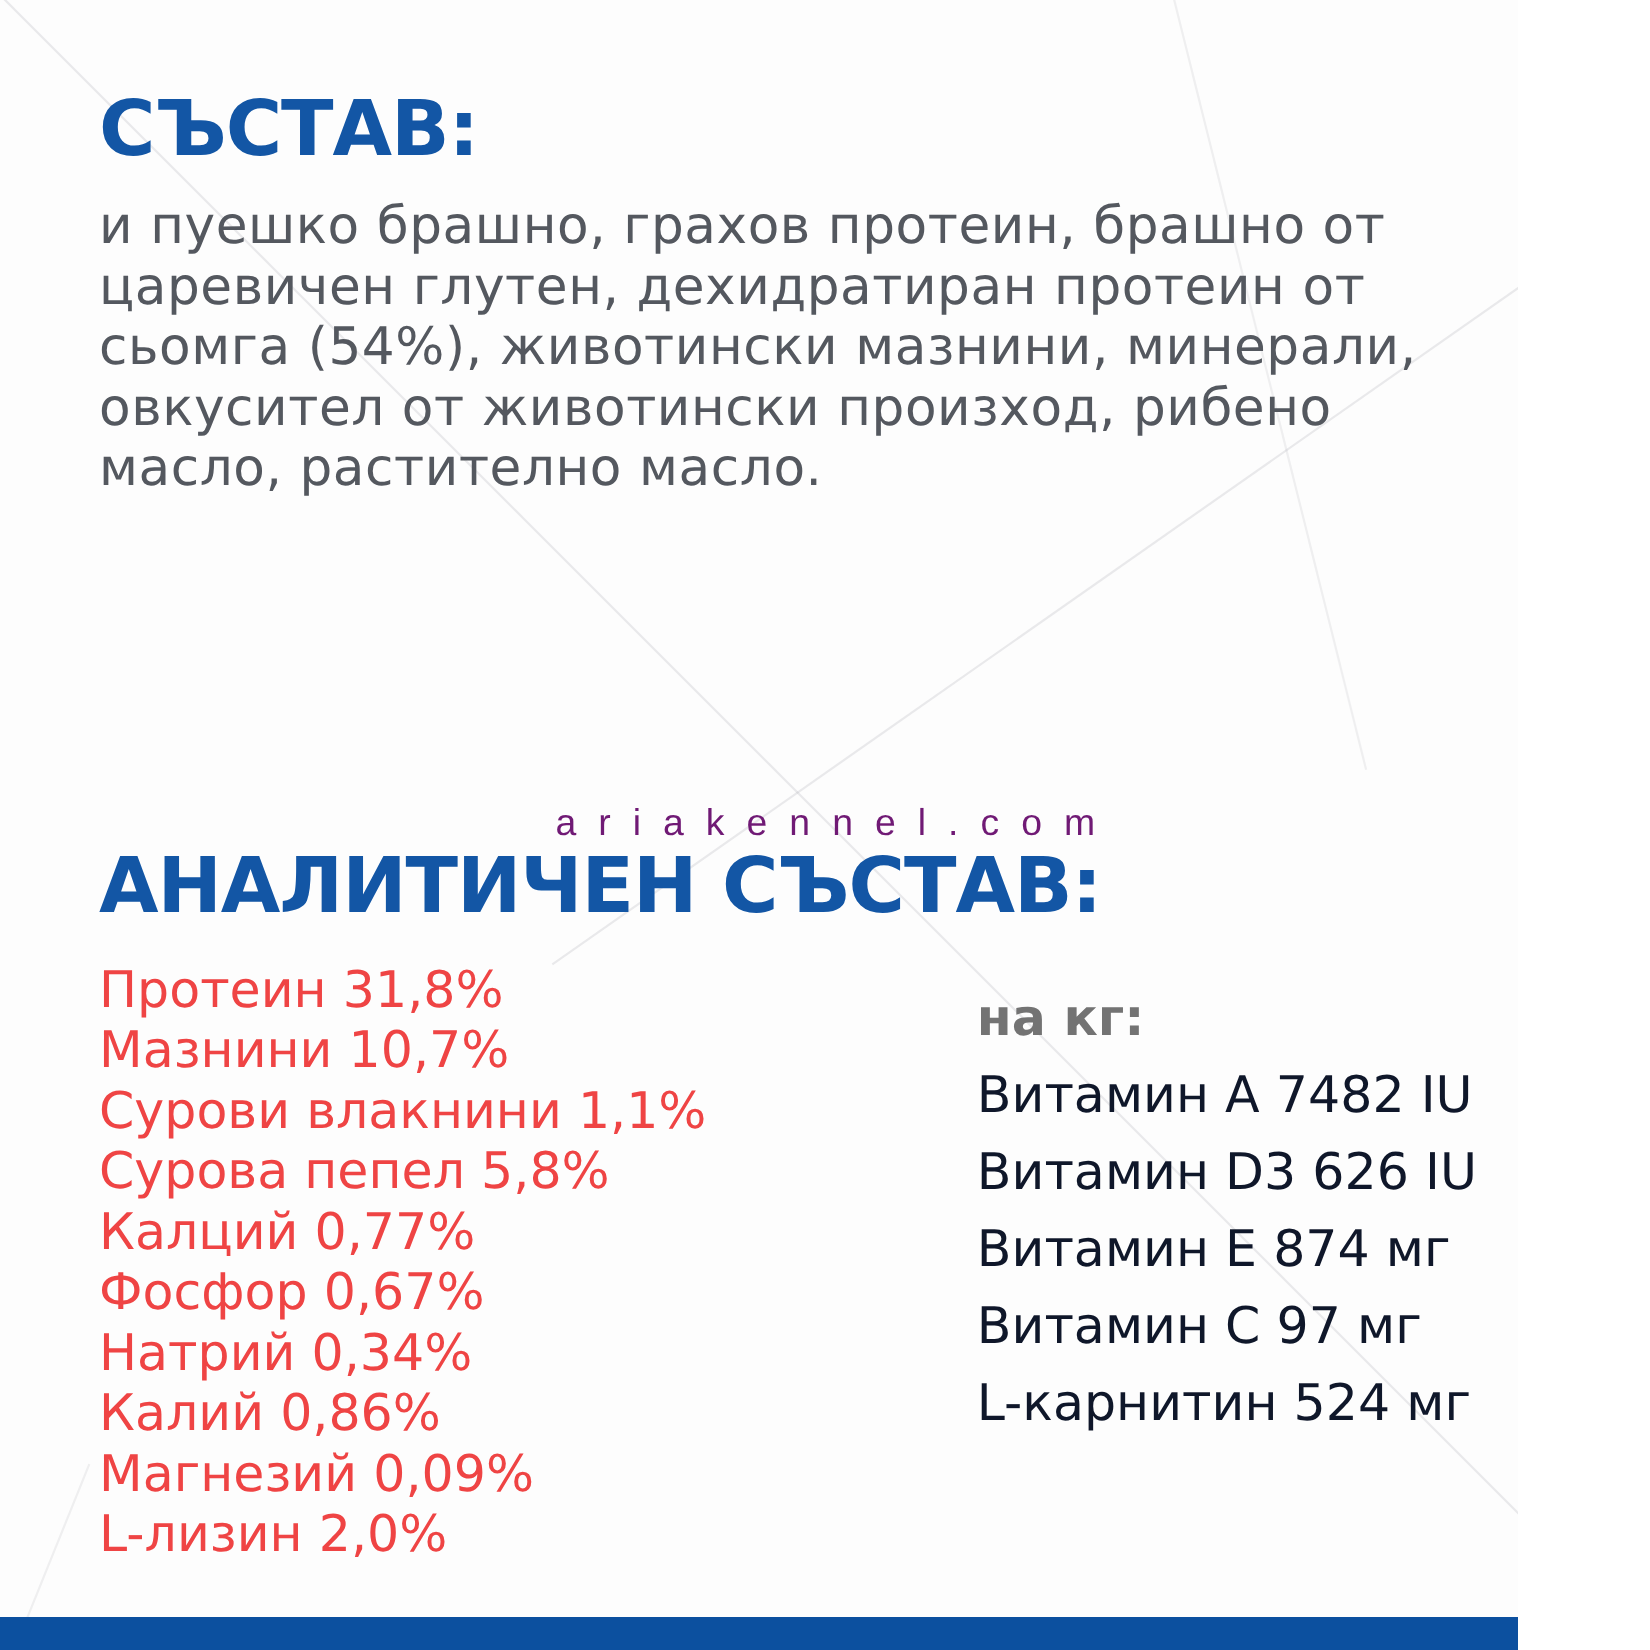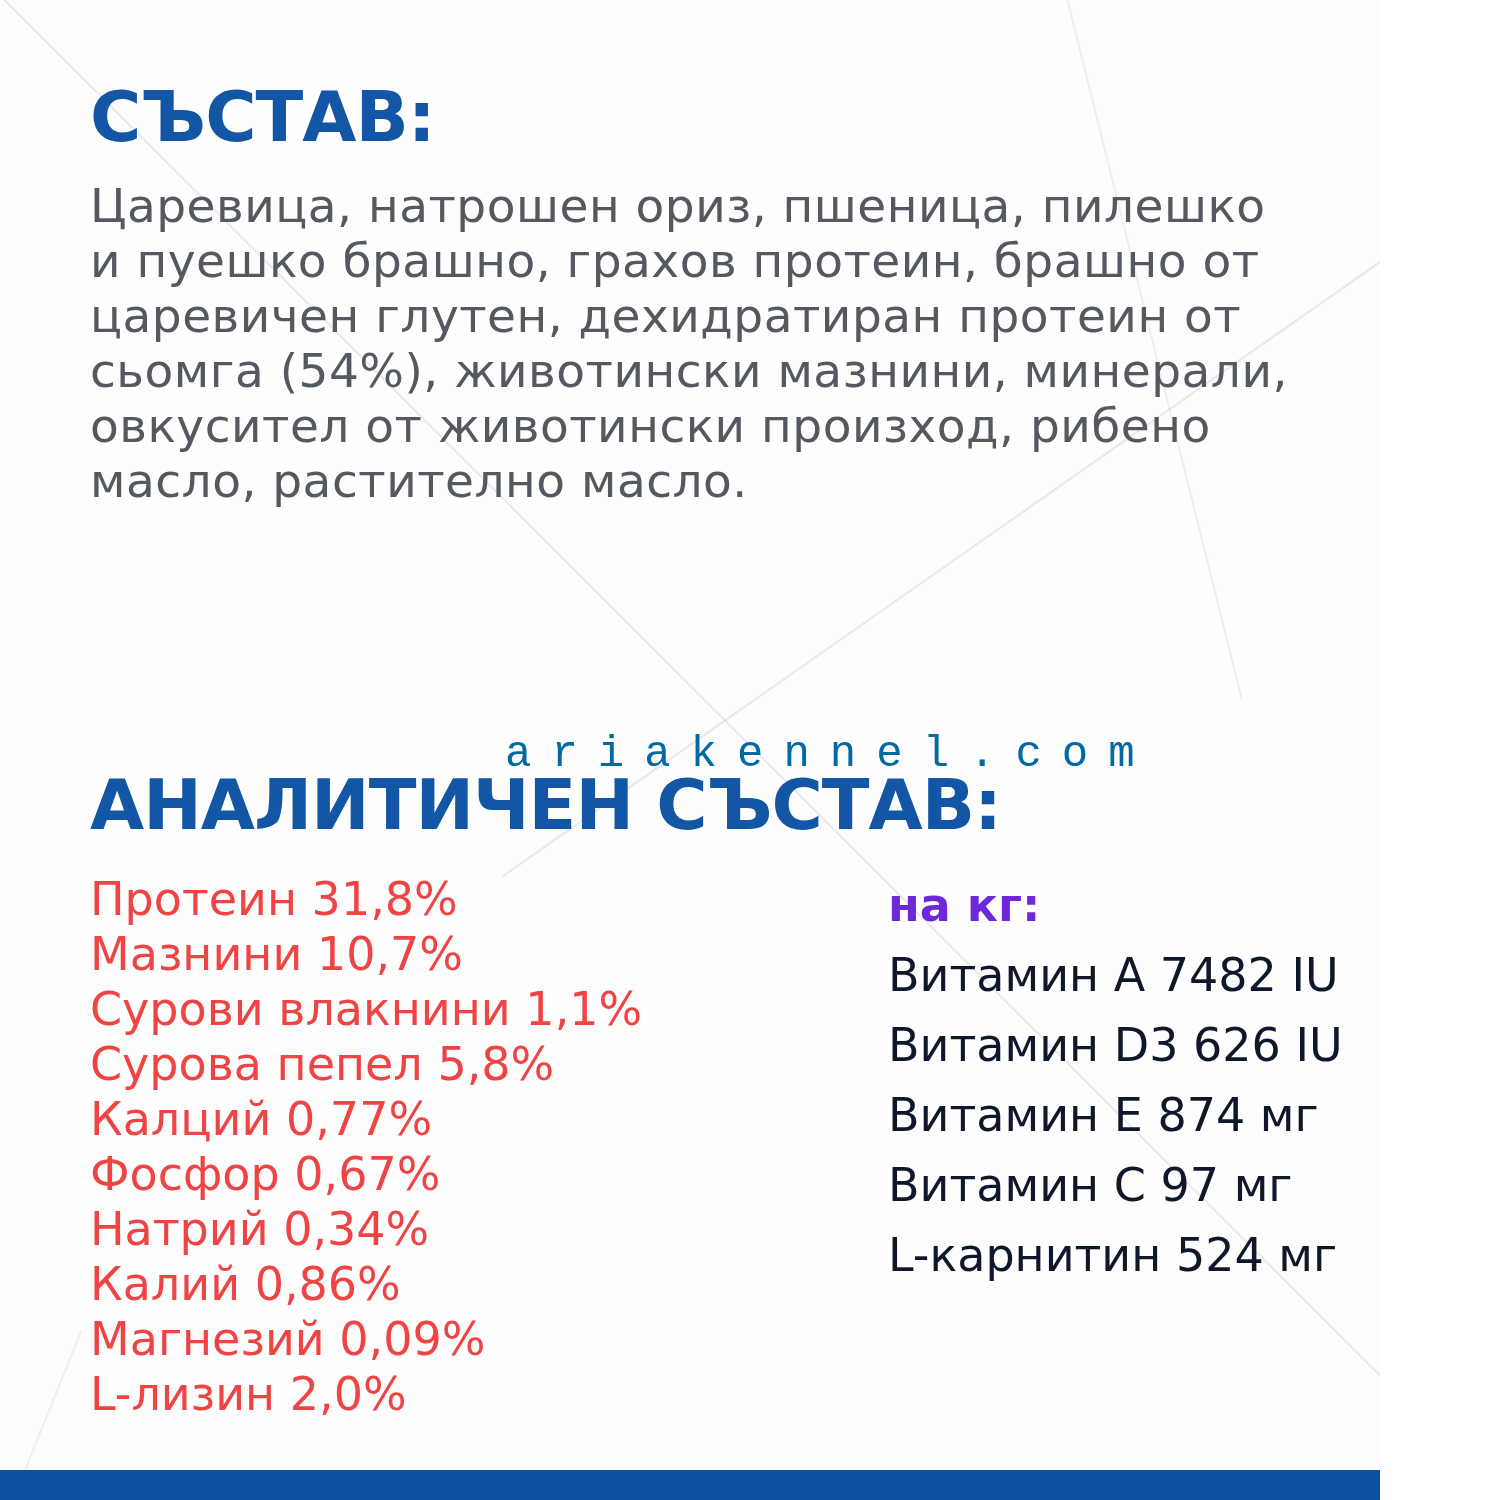--- a/index.html
+++ b/index.html
@@ -47,48 +47,49 @@
     font-size: 47px;
     line-height: 55px;
     letter-spacing: 0.5px;
     white-space: nowrap;
   }
 
   .wm-text {
     position: absolute;
     left: 505px;
     top: 729px;
-    font-family: Liberation Mono, monospace;
-    font-size: 44px;
+    font-family: Liberation Sans, sans-serif;
+    font-size: 34px;
     letter-spacing: 20px;
-    color: #0369a1;
+    color: #701a75;
     white-space: nowrap;
   }
 
   .nutrient-list {
     position: absolute;
     left: 90px;
     top: 872px;
     color: #ef4444;
     font-size: 46px;
     line-height: 55px;
     white-space: nowrap;
   }
 
   .perkg-col {
     position: absolute;
     left: 888px;
     top: 878px;
     white-space: nowrap;
   }
   .perkg-header {
-    color: #6d28d9;
+    color: #737373;
     font-size: 46px;
     font-weight: bold;
     margin-bottom: 20px;
+    margin-top: 20px;
   }
   .perkg-item {
     color: #0f172a;
     font-size: 46px;
     line-height: 47px;
     margin-bottom: 23px;
   }
 
   .footer-bar {
     position: absolute;
@@ -105,21 +106,20 @@
 <div class="canvas">
 
   <div class="wm-line wm-a"></div>
   <div class="wm-line wm-b"></div>
   <div class="wm-line wm-c"></div>
   <div class="wm-line wm-d"></div>
 
   <div class="heading heading-composition">СЪСТАВ:</div>
 
   <div class="para">
-    <div>Царевица, натрошен ориз, пшеница, пилешко</div>
     <div>и пуешко брашно, грахов протеин, брашно от</div>
     <div>царевичен глутен, дехидратиран протеин от</div>
     <div>сьомга (54%), животински мазнини, минерали,</div>
     <div>овкусител от животински произход, рибено</div>
     <div>масло, растително масло.</div>
   </div>
 
   <div class="wm-text">ariakennel.com</div>
 
   <div class="heading heading-analytical">АНАЛИТИЧЕН СЪСТАВ:</div>

